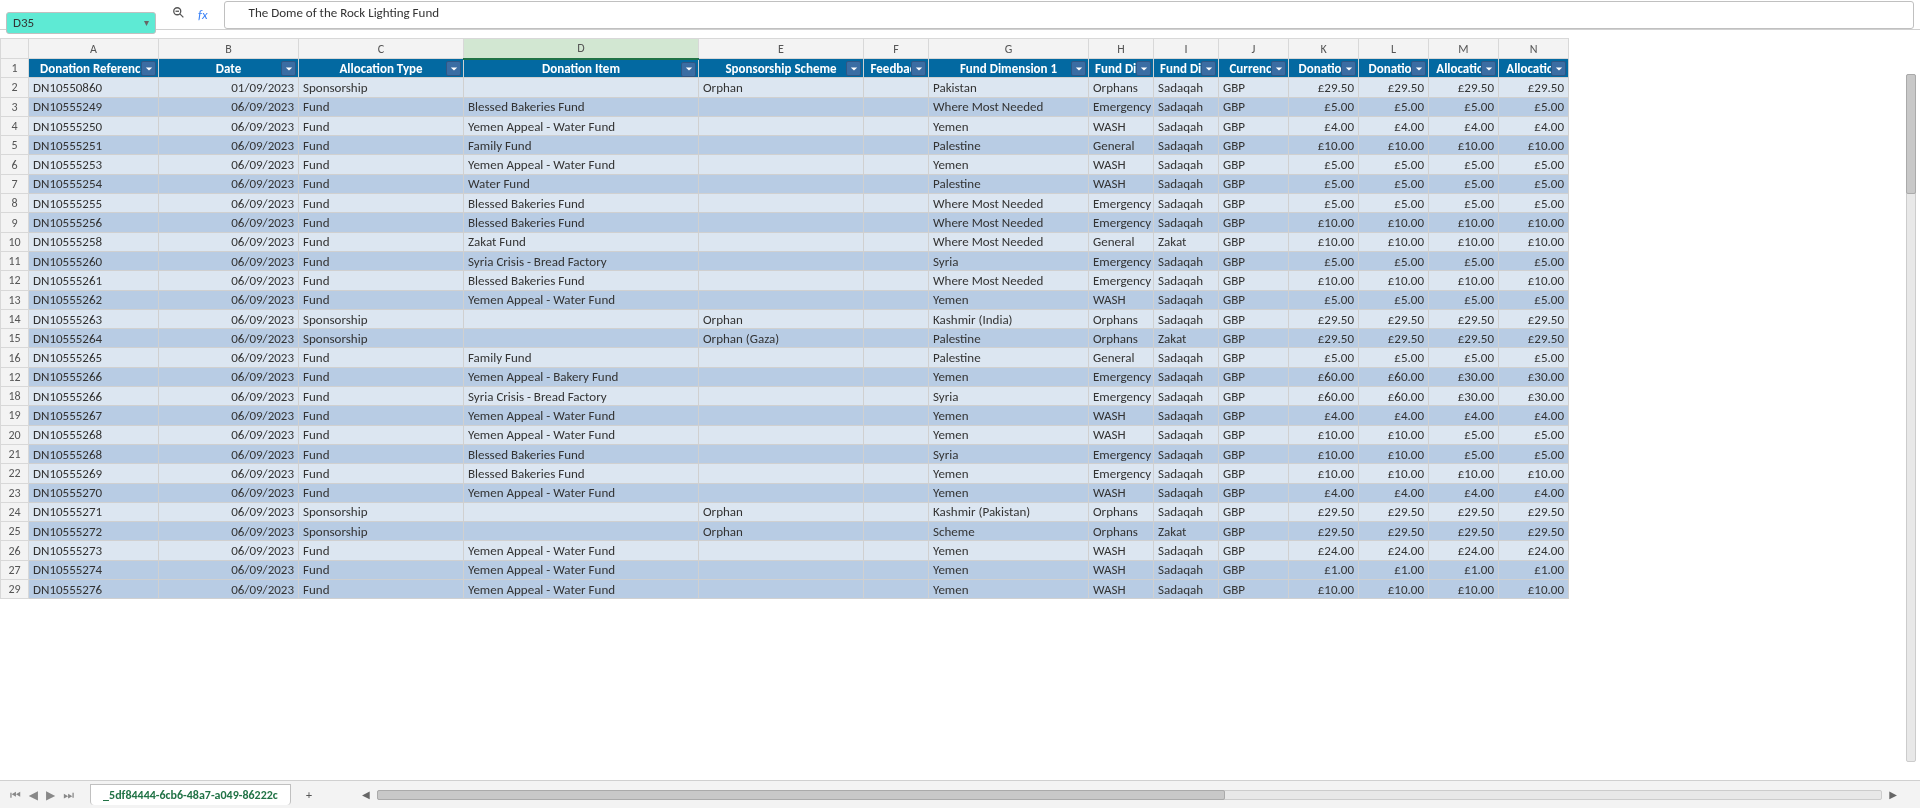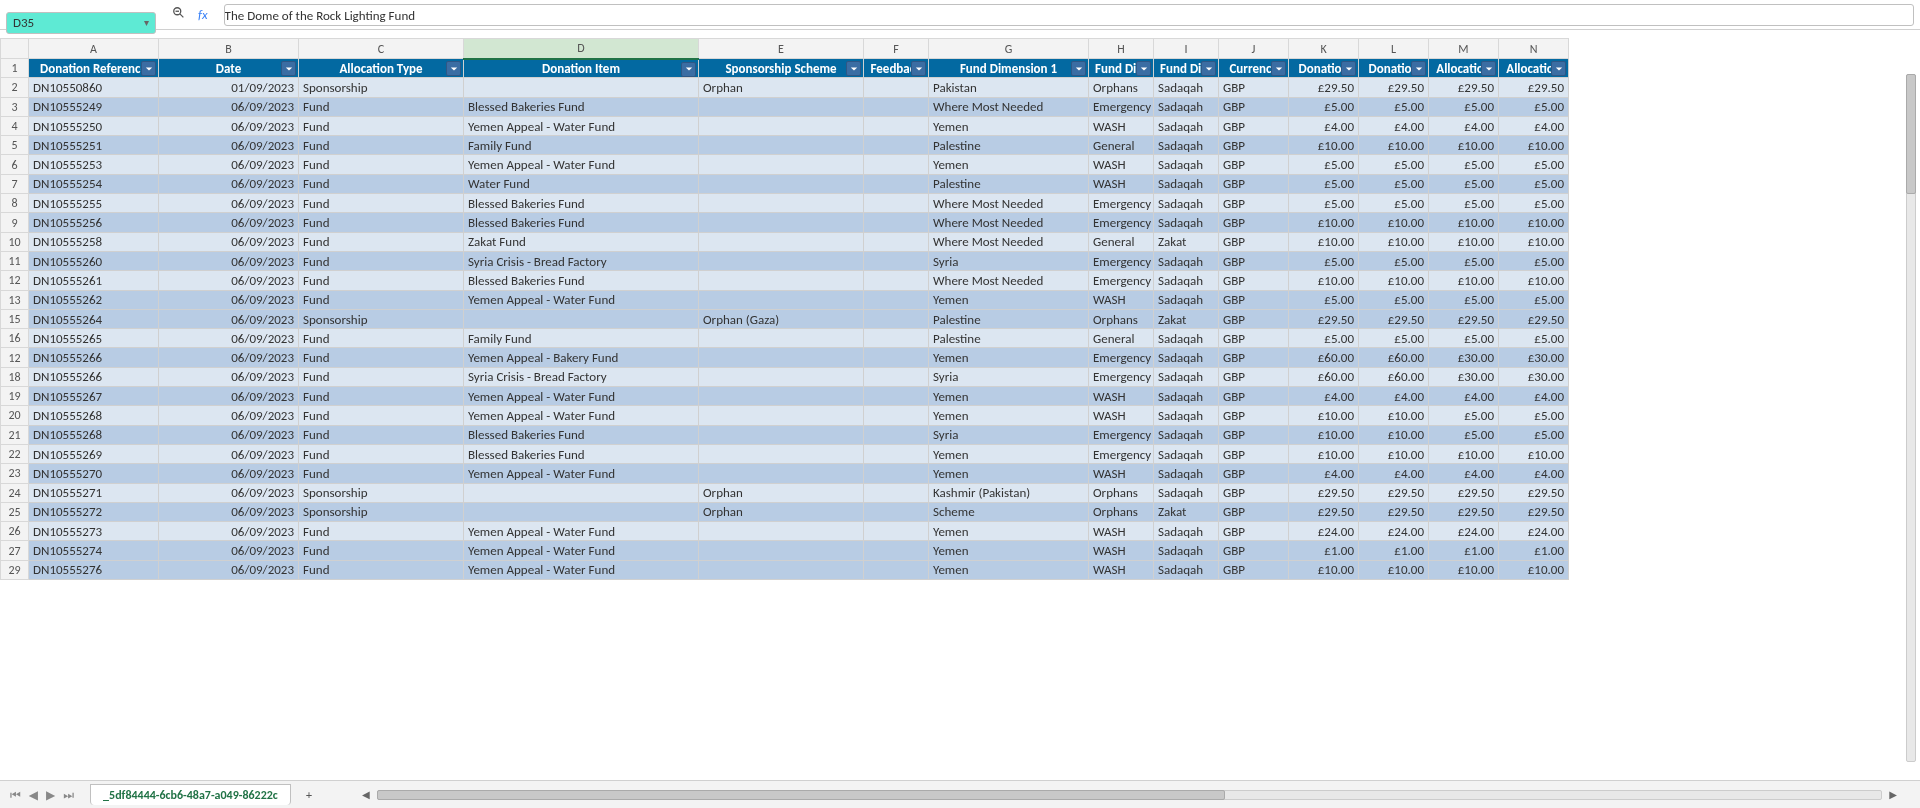--- a/index.html
+++ b/index.html
@@ -42,24 +42,24 @@
   .formula-icons {
     display: flex;
     align-items: center;
     gap: 12px;
     padding: 0 6px;
     color: #3b82f6;
   }
   .formula-icons svg { width: 14px; height: 14px; }
   .formula-input {
     flex: 1;
-    height: 22px;
+    height: 28px;
     border: 1px solid #c0c0c0;
     border-radius: 3px;
-    padding: 0 0;
+    padding: 0 24px;
     font-size: 13px;
     line-height: 22px;
     background: #fff;
     white-space: nowrap;
     overflow: hidden;
   }
 
   .grid-wrap {
     position: absolute;
     top: 38px;
@@ -539,20 +539,37 @@
           <td></td>
           <td>Yemen</td>
           <td>WASH</td>
           <td>Sadaqah</td>
           <td>GBP</td>
           <td class="num">£5.00</td>
           <td class="num">£5.00</td>
           <td class="num">£5.00</td>
           <td class="num">£5.00</td>
         </tr>
+        <tr class="band0">
+          <th class="rowhead">14</th>
+          <td>DN10555263</td>
+          <td class="date">06/09/2023</td>
+          <td>Sponsorship</td>
+          <td></td>
+          <td>Orphan</td>
+          <td></td>
+          <td>Kashmir (India)</td>
+          <td>Orphans</td>
+          <td>Sadaqah</td>
+          <td>GBP</td>
+          <td class="num">£29.50</td>
+          <td class="num">£29.50</td>
+          <td class="num">£29.50</td>
+          <td class="num">£29.50</td>
+        </tr>
         <tr class="band1">
           <th class="rowhead">15</th>
           <td>DN10555264</td>
           <td class="date">06/09/2023</td>
           <td>Sponsorship</td>
           <td></td>
           <td>Orphan (Gaza)</td>
           <td></td>
           <td>Palestine</td>
           <td>Orphans</td>

